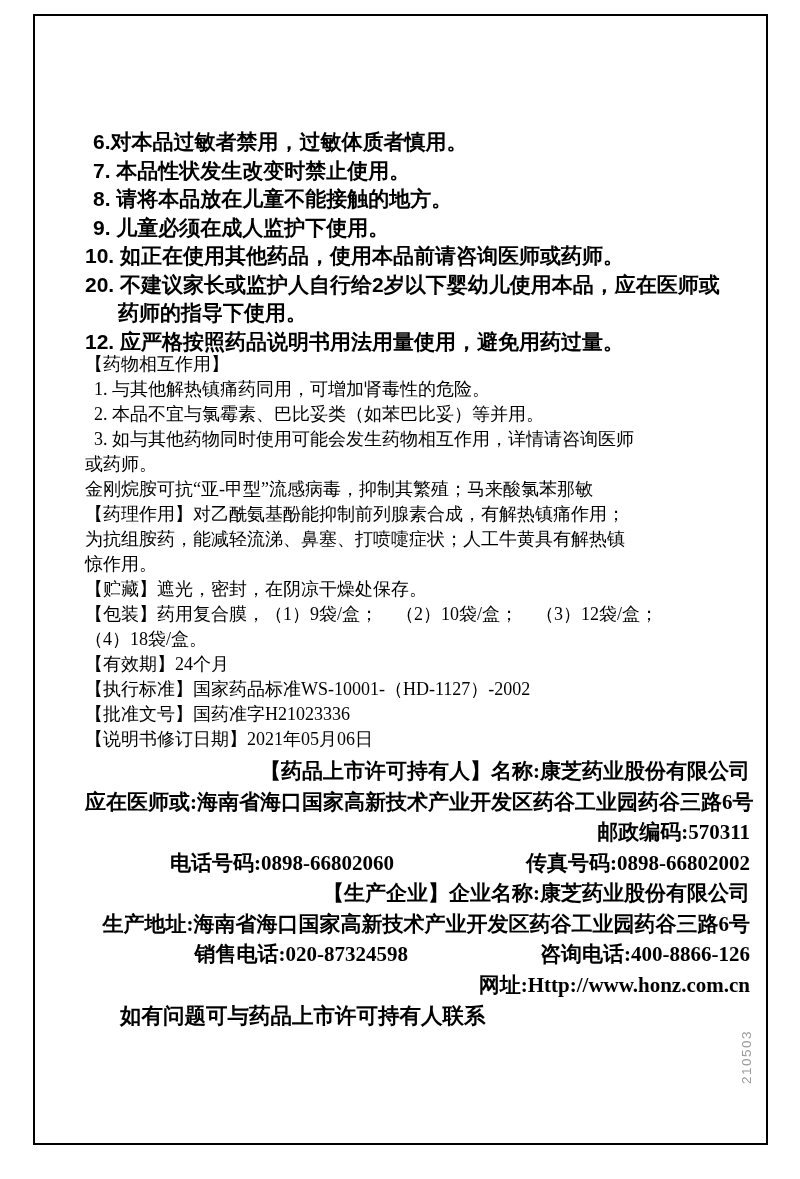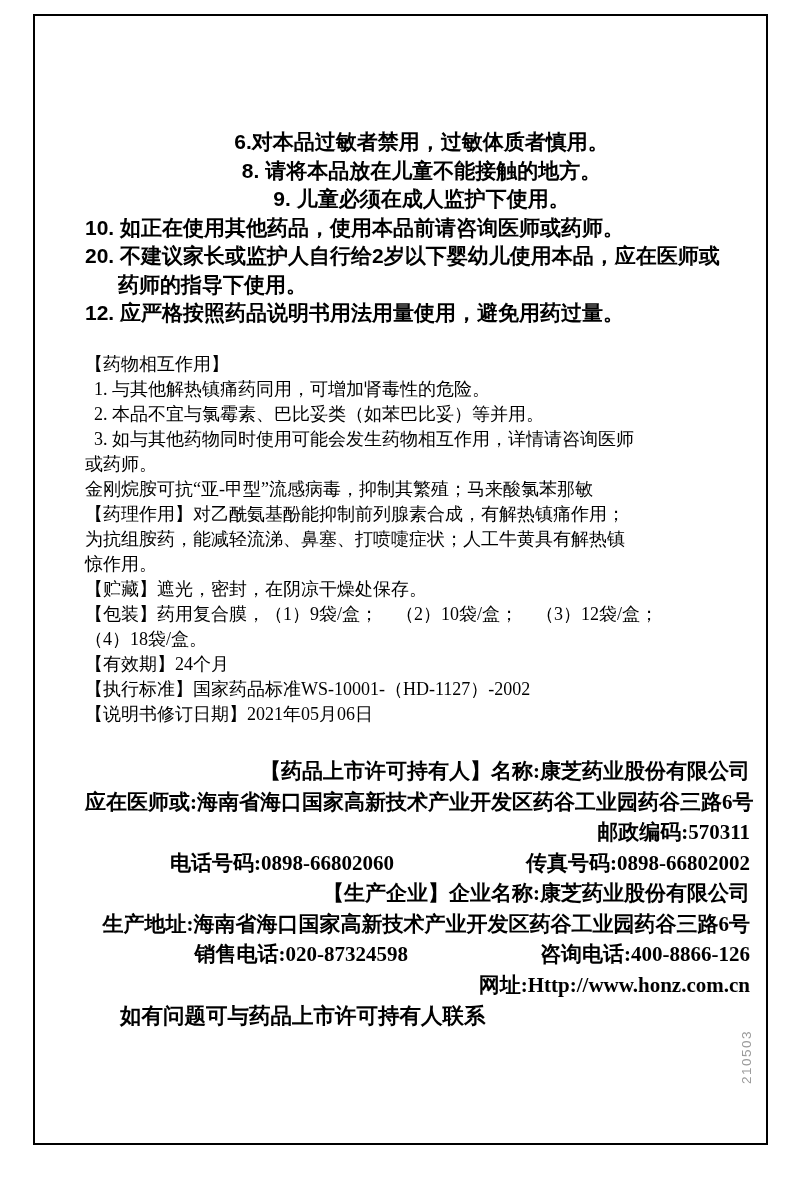--- a/index.html
+++ b/index.html
@@ -12,21 +12,21 @@
     position:absolute;left:33px;top:14px;width:735px;height:1131px;
     border:2px solid #000;box-sizing:border-box;
   }
   .block{position:absolute;left:85px;width:665px;}
   
   .precautions{top:128px;}
   .precautions .line{
     font-family:"Liberation Sans",sans-serif;font-weight:700;
     font-size:21px;line-height:28.5px;white-space:nowrap;
   }
-  .line.s{padding-left:8px;text-align:center;}   
+  .line.s{padding-left:8px;}   
   .line.c{padding-left:33px;}  
   
   .body-block{top:352px;}
   .body-block .line{
     font-family:"Liberation Serif","DejaVu Serif",serif;
     font-size:18px;line-height:25px;white-space:nowrap;
   }
   .body-block .line.n{padding-left:9px;} 
   
   .contact{top:756px;text-align:right;}
@@ -50,20 +50,21 @@
   }
 </style>
 </head>
 <body>
 
 <div class="sheet">
   <div class="frame"></div>
 
   <div class="block precautions">
     <div class="line s">6.对本品过敏者禁用，过敏体质者慎用。</div>
+    <div class="line s">7. 本品性状发生改变时禁止使用。</div>
     <div class="line s">8. 请将本品放在儿童不能接触的地方。</div>
     <div class="line s">9. 儿童必须在成人监护下使用。</div>
     <div class="line d">10. 如正在使用其他药品，使用本品前请咨询医师或药师。</div>
     <div class="line d">20. 不建议家长或监护人自行给2岁以下婴幼儿使用本品，应在医师或</div>
     <div class="line c">药师的指导下使用。</div>
     <div class="line d">12. 应严格按照药品说明书用法用量使用，避免用药过量。</div>
   </div>
 
   <div class="block body-block">
     <div class="line">【药物相互作用】</div>
@@ -73,20 +74,21 @@
     <div class="line">或药师。</div>
     <div class="line">金刚烷胺可抗“亚-甲型”流感病毒，抑制其繁殖；马来酸氯苯那敏</div>
     <div class="line">【药理作用】对乙酰氨基酚能抑制前列腺素合成，有解热镇痛作用；</div>
     <div class="line">为抗组胺药，能减轻流涕、鼻塞、打喷嚏症状；人工牛黄具有解热镇</div>
     <div class="line">惊作用。</div>
     <div class="line">【贮藏】遮光，密封，在阴凉干燥处保存。</div>
     <div class="line">【包装】药用复合膜，（1）9袋/盒；　（2）10袋/盒；　（3）12袋/盒；</div>
     <div class="line">（4）18袋/盒。</div>
     <div class="line">【有效期】24个月</div>
     <div class="line">【执行标准】国家药品标准WS-10001-（HD-1127）-2002</div>
+    <div class="line">【批准文号】国药准字H21023336</div>
     <div class="line">【说明书修订日期】2021年05月06日</div>
   </div>
 
   <div class="block contact">
     <div class="line">【药品上市许可持有人】名称:康芝药业股份有限公司</div>
     <div class="line">应在医师或:海南省海口国家高新技术产业开发区药谷工业园药谷三路6号</div>
     <div class="line">邮政编码:570311</div>
     <div class="line pair">
       <span>电话号码:0898-66802060</span><span class="right">传真号码:0898-66802002</span>
     </div>

